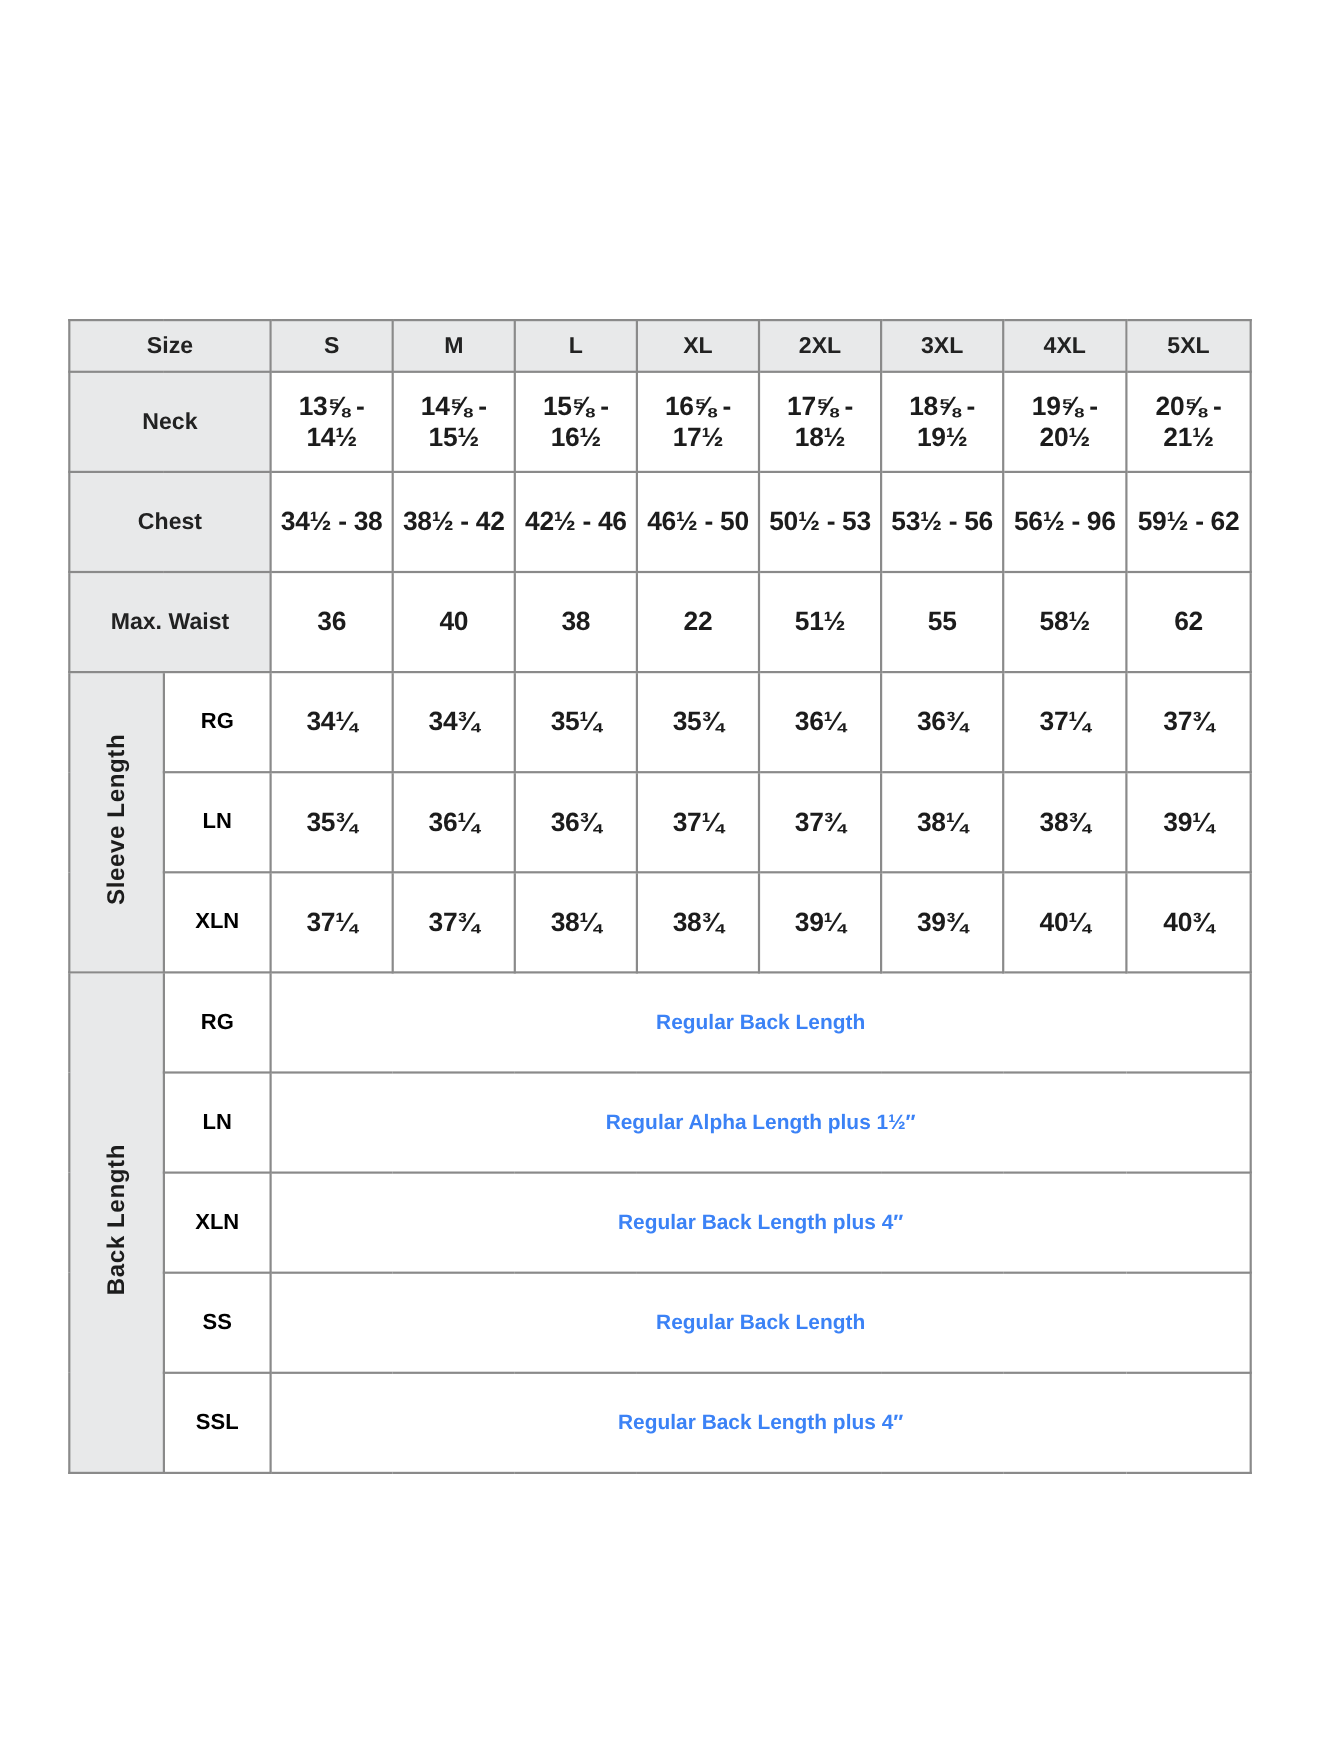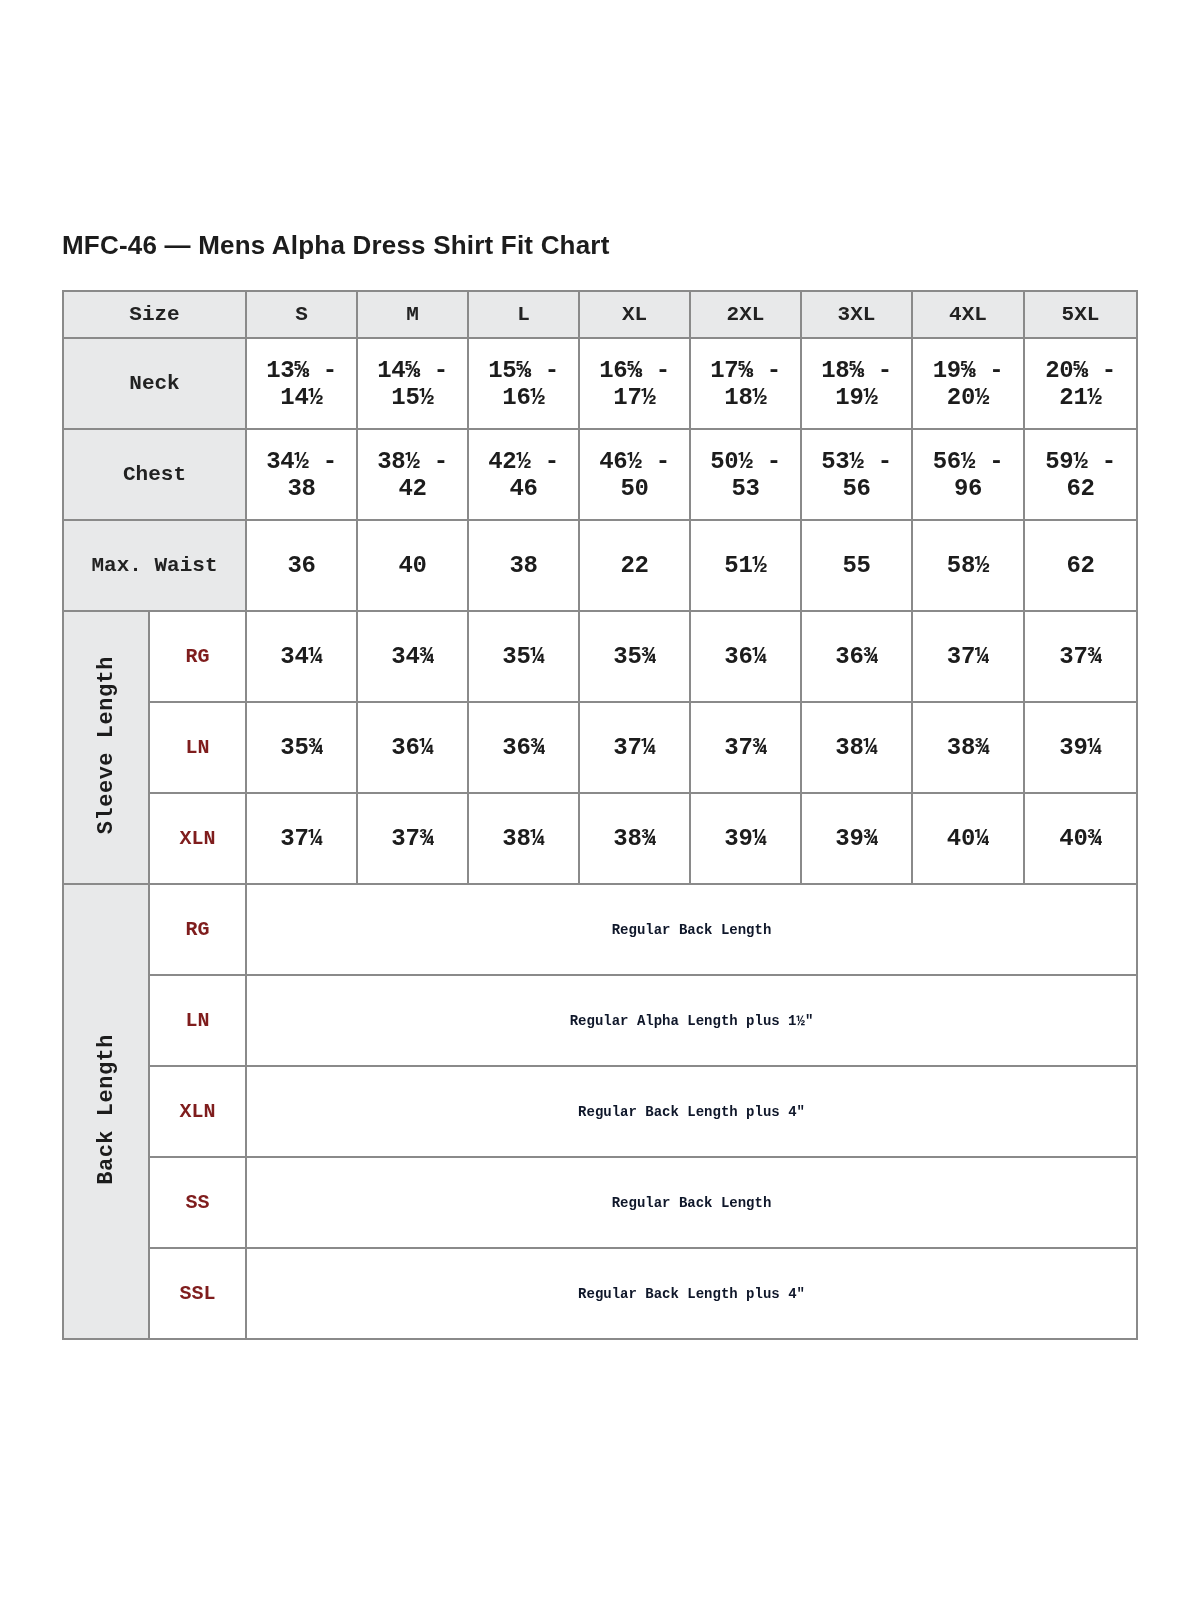--- a/index.html
+++ b/index.html
@@ -25,21 +25,20 @@
     letter-spacing: 0.2px;
     color: #1c1c1c;
   }
   table.fit-chart {
     position: absolute;
     left: 62px;
     top: 290px;
     width: 1074px;
     border-collapse: collapse;
     table-layout: fixed;
-    font-family: Liberation Mono, monospace;
   }
   .fit-chart th, .fit-chart td {
     border: 2px solid #8a8a8a;
     text-align: center;
     vertical-align: middle;
     padding: 0;
     overflow: hidden;
   }
   .fit-chart .hdr {
     background: #e8e9ea;
@@ -53,47 +52,46 @@
     background: #ffffff;
     font-weight: 600;
     font-size: 24px;
     letter-spacing: -0.3px;
     color: #1c1c1c;
   }
   .fit-chart td.sublabel {
     background: #ffffff;
     font-weight: 600;
     font-size: 20px;
-    color: #7f1d1d;
+    color: #000000;
   }
   .fit-chart td.span-text {
     background: #ffffff;
     font-weight: 600;
-    font-size: 14px;
-    color: #0f172a;
+    font-size: 19px;
+    color: #3b82f6;
   }
   .fit-chart th.vert-cell {
     background: #e8e9ea;
   }
   .vertical {
     display: inline-block;
     writing-mode: vertical-rl;
     transform: rotate(180deg);
     font-weight: 700;
     font-size: 22px;
     letter-spacing: 0.5px;
     white-space: nowrap;
   }
 </style>
 </head>
 <body>
 
 <div class="page">
 
-  <div class="title">MFC-46 — Mens Alpha Dress Shirt Fit Chart</div>
 
   <table class="fit-chart">
     <colgroup>
       <col style="width:86px">
       <col style="width:97px">
       <col style="width:111px">
         <col style="width:111px">
         <col style="width:111px">
         <col style="width:111px">
       <col style="width:111px">

